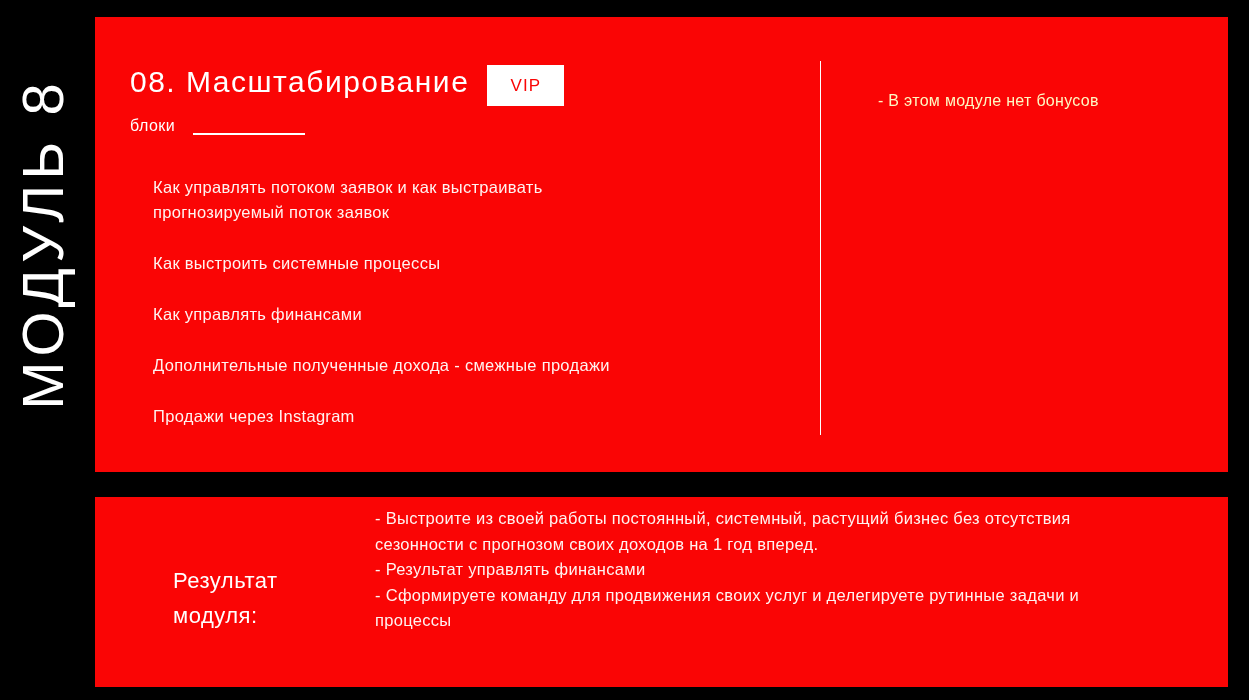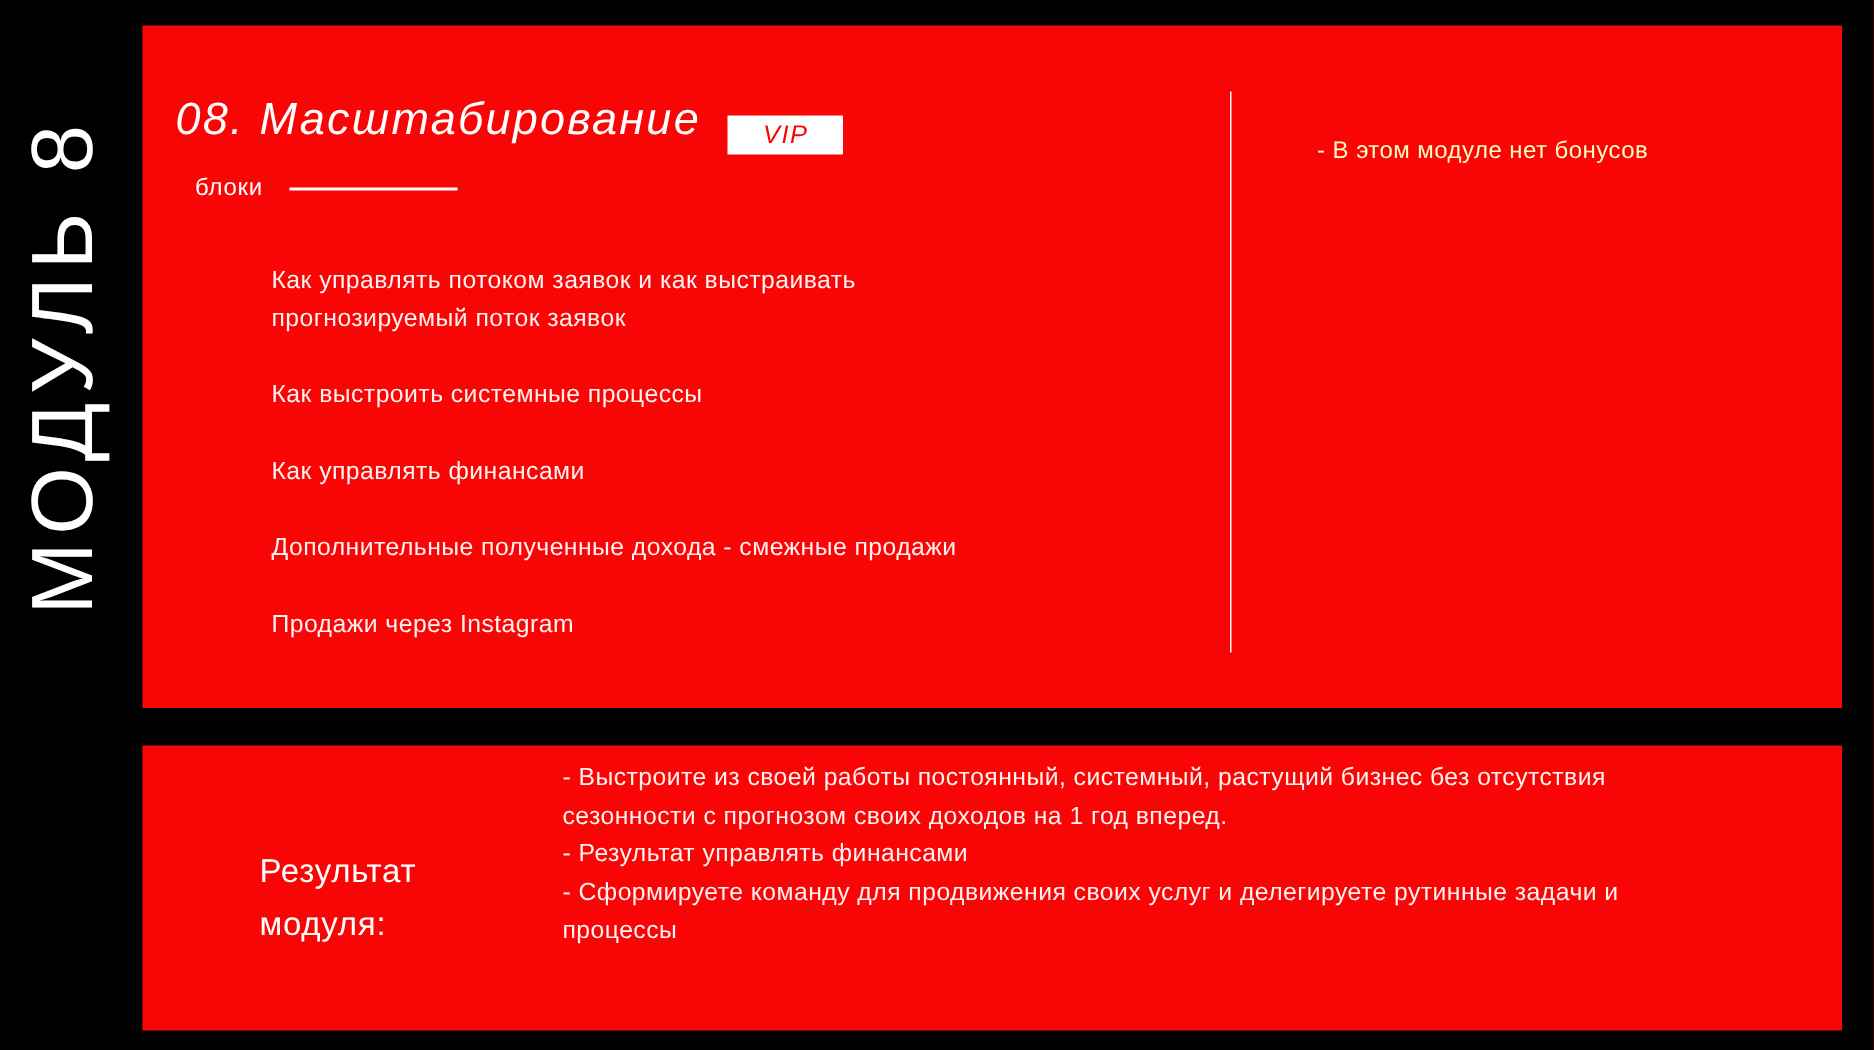--- a/index.html
+++ b/index.html
@@ -36,63 +36,62 @@
     position: absolute;
     left: 95px;
     top: 17px;
     width: 1133px;
     height: 455px;
     background: var(--red);
   }
 
   .title-row {
     position: absolute;
-    left: 22px;
+    left: 35px;
     top: 40px;
     display: flex;
     align-items: center;
     gap: 18px;
-    font-style: italic;
   }
   .module-title {
     font-size: 30px;
     font-weight: 300;
     letter-spacing: 1.5px;
   }
   .vip-badge {
     background: var(--white);
     color: var(--red);
     width: 77px;
-    height: 26px;
-    margin-top: 20px;
+    height: 41px;
+    margin-top: 8px;
     display: flex;
     align-items: center;
     justify-content: center;
     font-size: 17px;
     letter-spacing: 1px;
   }
 
   .blocks-row {
     position: absolute;
     left: 35px;
     top: 100px;
     display: flex;
-    align-items: center;
+    align-items: flex-end;
     gap: 18px;
   }
   .blocks-caption { font-size: 16px; letter-spacing: 0.5px; }
   .blocks-underline {
     width: 112px;
     height: 2px;
     background: var(--white);
   }
 
   .block-list {
     position: absolute;
-    left: 86px;
+    left: 58px;
     top: 158px;
     width: 495px;
     list-style: none;
   }
   .block-item {
     font-size: 16.5px;
     line-height: 25px;
     letter-spacing: 0.3px;
     color: #FFF3F1;
     margin-bottom: 26px;

